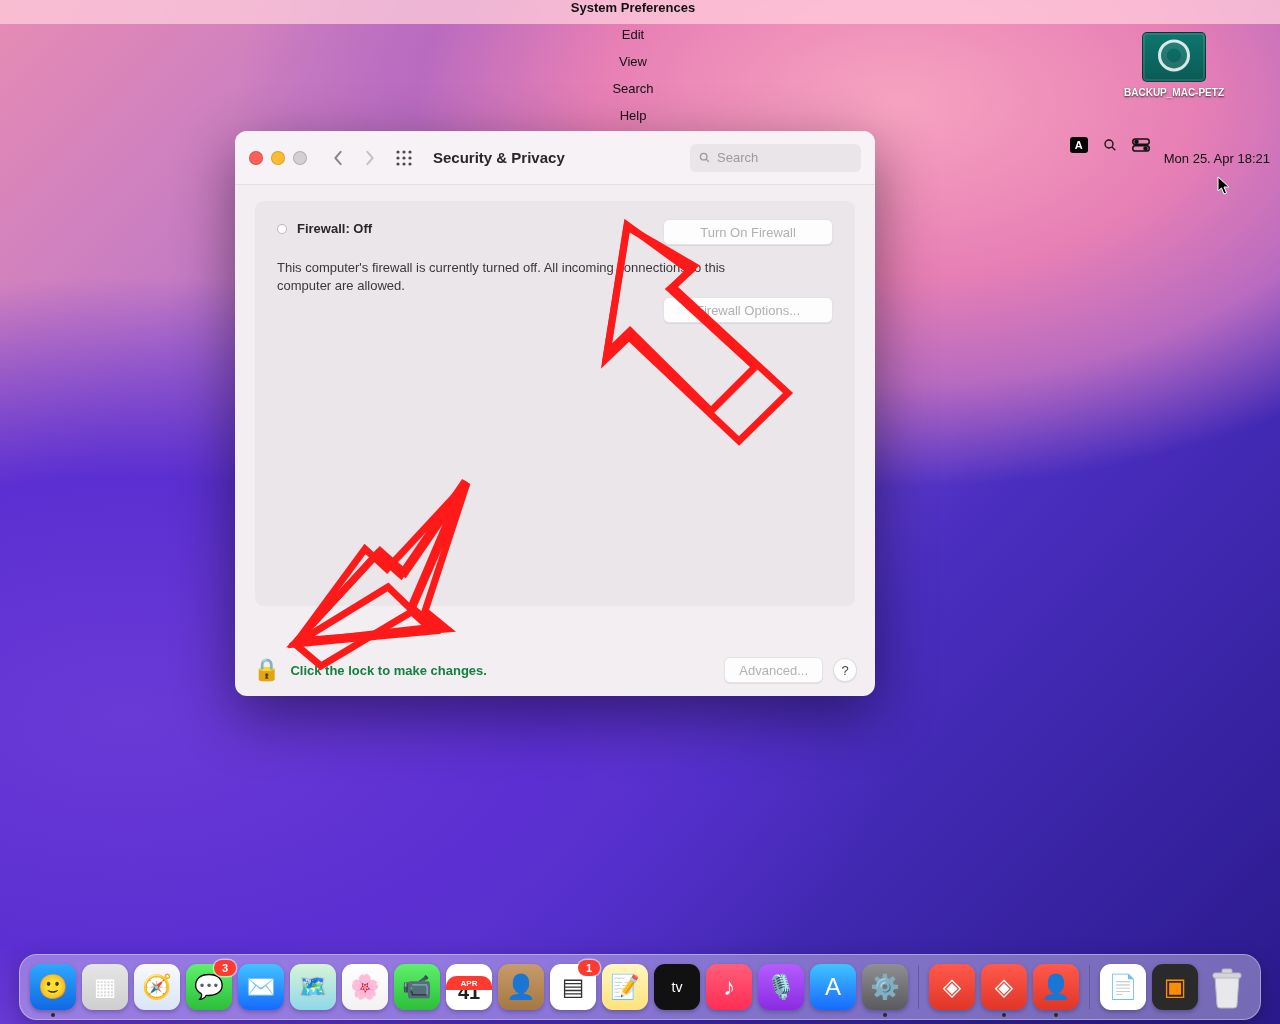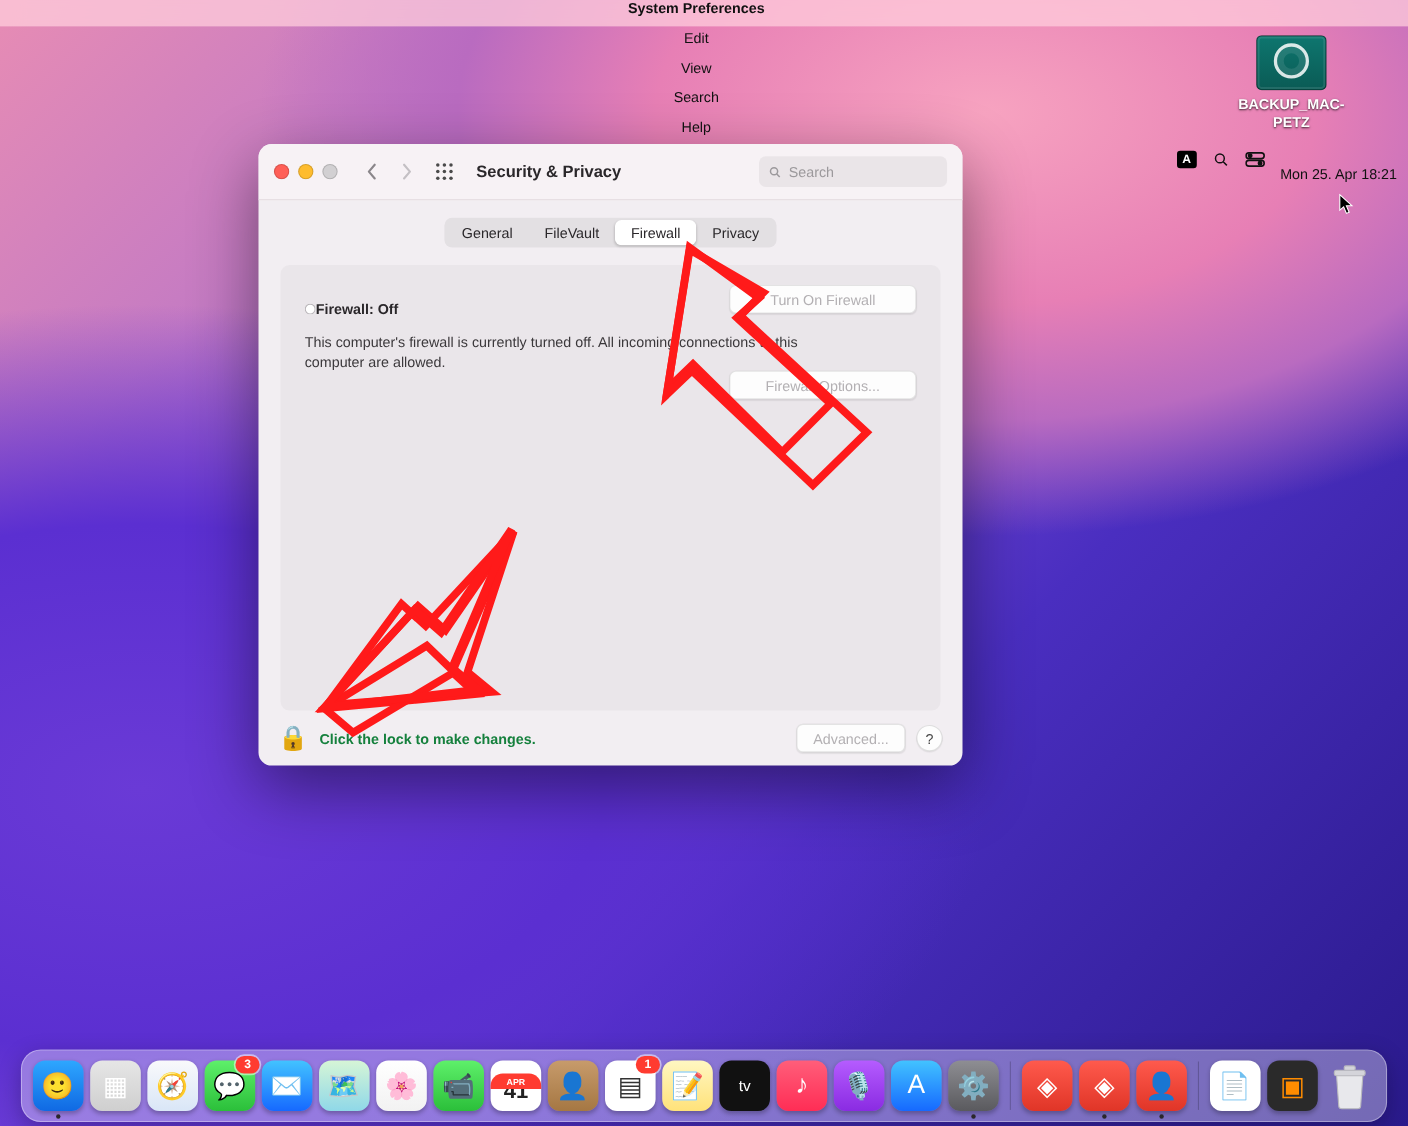--- a/index.html
+++ b/index.html
@@ -34,21 +34,21 @@
     border:1px solid rgba(0,0,0,.4); position:relative;
     box-shadow: inset 0 0 0 2px rgba(255,255,255,.1);
   }
   .desk-icon .drive-shape::after {
     content:""; position:absolute; left:50%; top:50%; transform:translate(-50%,-55%);
     width:26px; height:26px; border-radius:50%;
     border:3px solid rgba(255,255,255,.85);
     box-shadow: inset 0 0 0 6px rgba(255,255,255,.1);
   }
   .desk-icon .label {
-    color:#fff; font-size:13px; font-weight:600;
+    color:#fff; font-size:10px; font-weight:600;
     text-shadow:0 1px 2px rgba(0,0,0,.8);
     line-height:1.2;
   }
 
   
   .window {
     position:absolute; left:235px; top:131px; width:640px; height:565px;
     background:#f2eef2;
     border-radius:12px; box-shadow: 0 20px 60px rgba(0,0,0,.45);
     display:flex; flex-direction:column; overflow:hidden;
@@ -86,21 +86,21 @@
     background:#fff; box-shadow:0 1px 2px rgba(0,0,0,.15);
   }
   .tab + .tab { border-left:0.5px solid rgba(0,0,0,0); }
 
   
   .panel {
     background:rgba(0,0,0,.03); border-radius:8px; padding:18px 22px 26px;
     height:405px; box-sizing:border-box; position:relative;
   }
   .status-row { display:flex; align-items:flex-start; gap:14px; }
-  .status-dot-wrap { display:flex; align-items:center; margin-top:14px; }
+  .status-dot-wrap { display:flex; align-items:center; gap:10px; margin-top:2px; }
   .status-dot {
     width:10px; height:10px; border-radius:50%;
     background:#fff; box-shadow: inset 0 0 0 1px #b9b5b9;
   }
   .status-label { font-weight:700; font-size:13px; color:#2a272a; }
   .btn {
     height:24px; padding:0 14px; border-radius:6px; background:#fdfdfd;
     border:0.5px solid rgba(0,0,0,.1); box-shadow:0 1px 1px rgba(0,0,0,.07);
     font-size:13px; display:inline-flex; align-items:center; justify-content:center;
     white-space:nowrap;
@@ -229,26 +229,20 @@
       <div class="search-field">
         <svg width="13" height="13" viewBox="0 0 24 24" fill="none" stroke="#9c999c" stroke-width="2.5">
             <circle cx="10.5" cy="10.5" r="6"></circle>
             <line x1="20" y1="20" x2="15" y2="15"></line>
           </svg>
         <span>Search</span>
       </div>
     </div>
 
     <div class="body">
-      <div class="tabs">
-        <div class="tab">General</div>
-        <div class="tab">FileVault</div>
-        <div class="tab selected">Firewall</div>
-        <div class="tab">Privacy</div>
-      </div>
 
       <div class="panel">
         <div class="status-row">
           <div class="status-dot-wrap">
             <div class="status-dot"></div>
             <span class="status-label">Firewall: Off</span>
           </div>
           <div class="spacer" style="flex:1"></div>
           <div class="btn disabled" style="width:140px">Turn On Firewall</div>
         </div>

